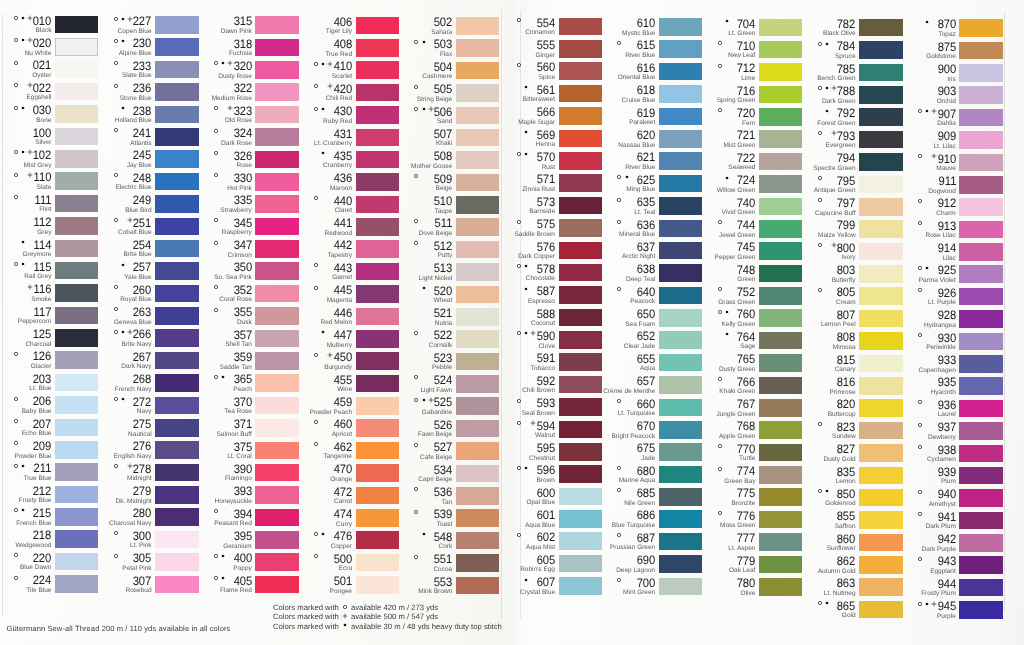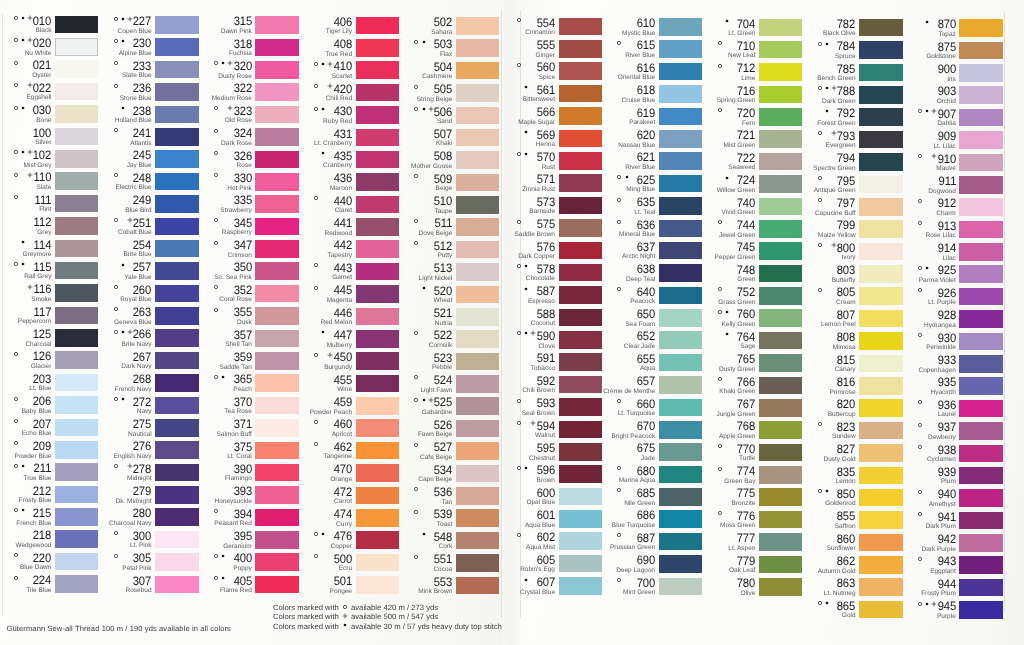--- a/index.html
+++ b/index.html
@@ -2898,25 +2898,25 @@
             </svg>
           </span>
           <span class="mk mk-plus" style="left: 26.8px; top: -0.6px;">
             <svg width="6" height="6" viewBox="0 0 12 12">
               <path d="M6 1.2 L6 10.8 M1.2 6 L10.8 6" stroke="#2a2a2f" stroke-width="1.35" stroke-linecap="butt"></path>
             </svg>
           </span>
         </div>
       </div>
     </div>
-  <div id="footer-note">Gütermann Sew-all Thread 100 m / 190 yds available in all colors</div>
+  <div id="footer-note">Gütermann Sew-all Thread 200 m / 110 yds available in all colors</div>
   <div id="legend">
       <div class="lg-row"><span class="lg-pre">Colors marked with</span><span class="lg-mk lg-mk-circle"><svg width="6" height="6" viewBox="0 0 12 12">
             <circle cx="6" cy="6" r="3.3" fill="none" stroke="#3f3f46" stroke-width="1.7"></circle>
           </svg></span><span class="lg-txt">available 420 m / 273 yds</span></div>
       <div class="lg-row"><span class="lg-pre">Colors marked with</span><span class="lg-mk lg-mk-plus"><svg width="6" height="6" viewBox="0 0 12 12">
             <path d="M6 1.2 L6 10.8 M1.2 6 L10.8 6" stroke="#2a2a2f" stroke-width="1.35" stroke-linecap="butt"></path>
           </svg></span><span class="lg-txt">available 500 m / 547 yds</span></div>
       <div class="lg-row"><span class="lg-pre">Colors marked with</span><span class="lg-mk lg-mk-dot"><svg width="6" height="6" viewBox="0 0 12 12">
             <circle cx="6" cy="6" r="2.7" fill="#15151a"></circle>
-          </svg></span><span class="lg-txt">available 30 m / 57 yds heavy duty top stitch</span></div>
+          </svg></span><span class="lg-txt">available 30 m / 48 yds heavy duty top stitch</span></div>
     </div>
 </div>
 
 </body></html>

